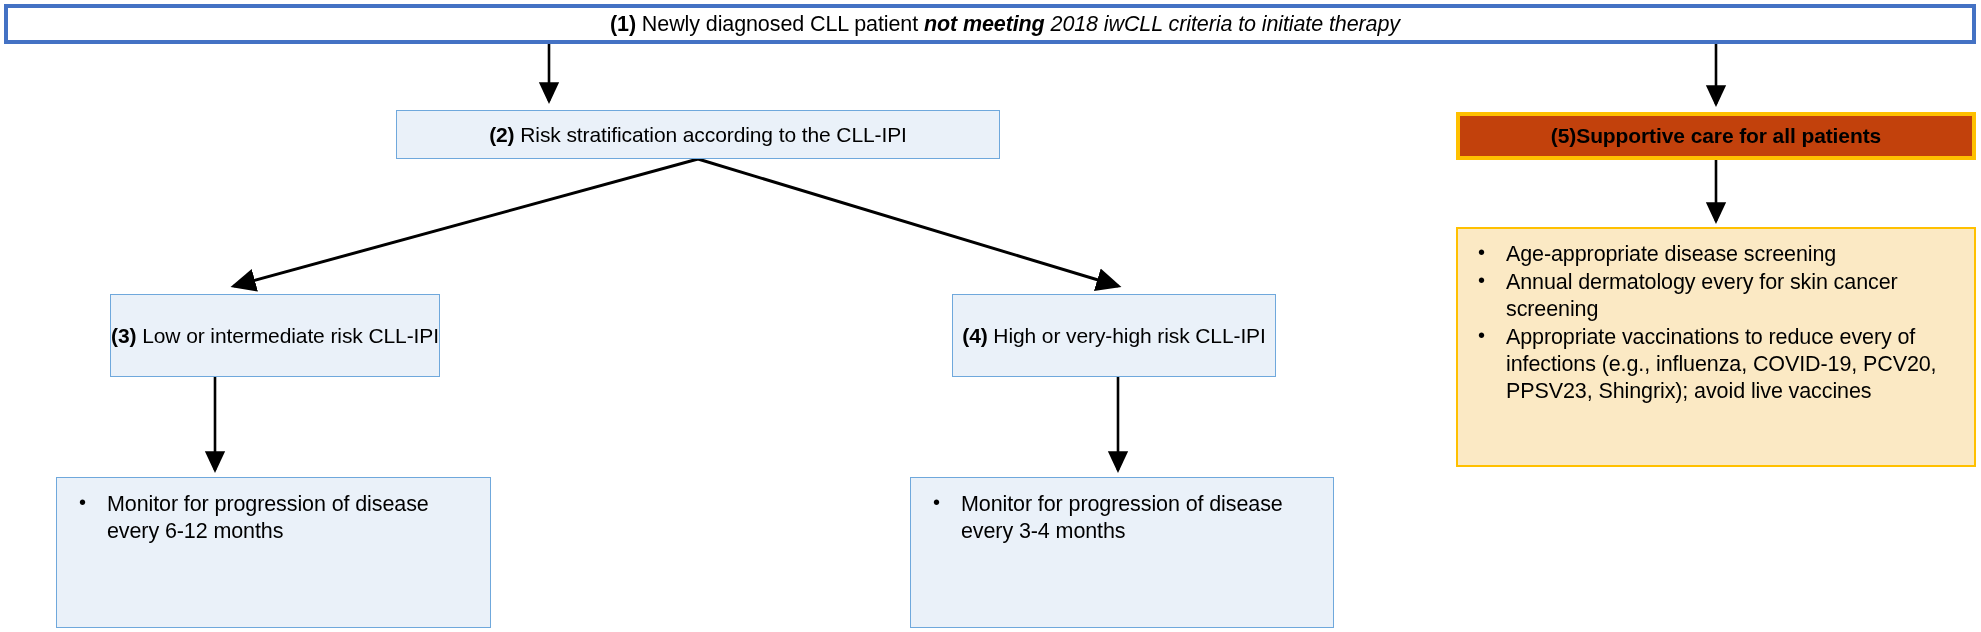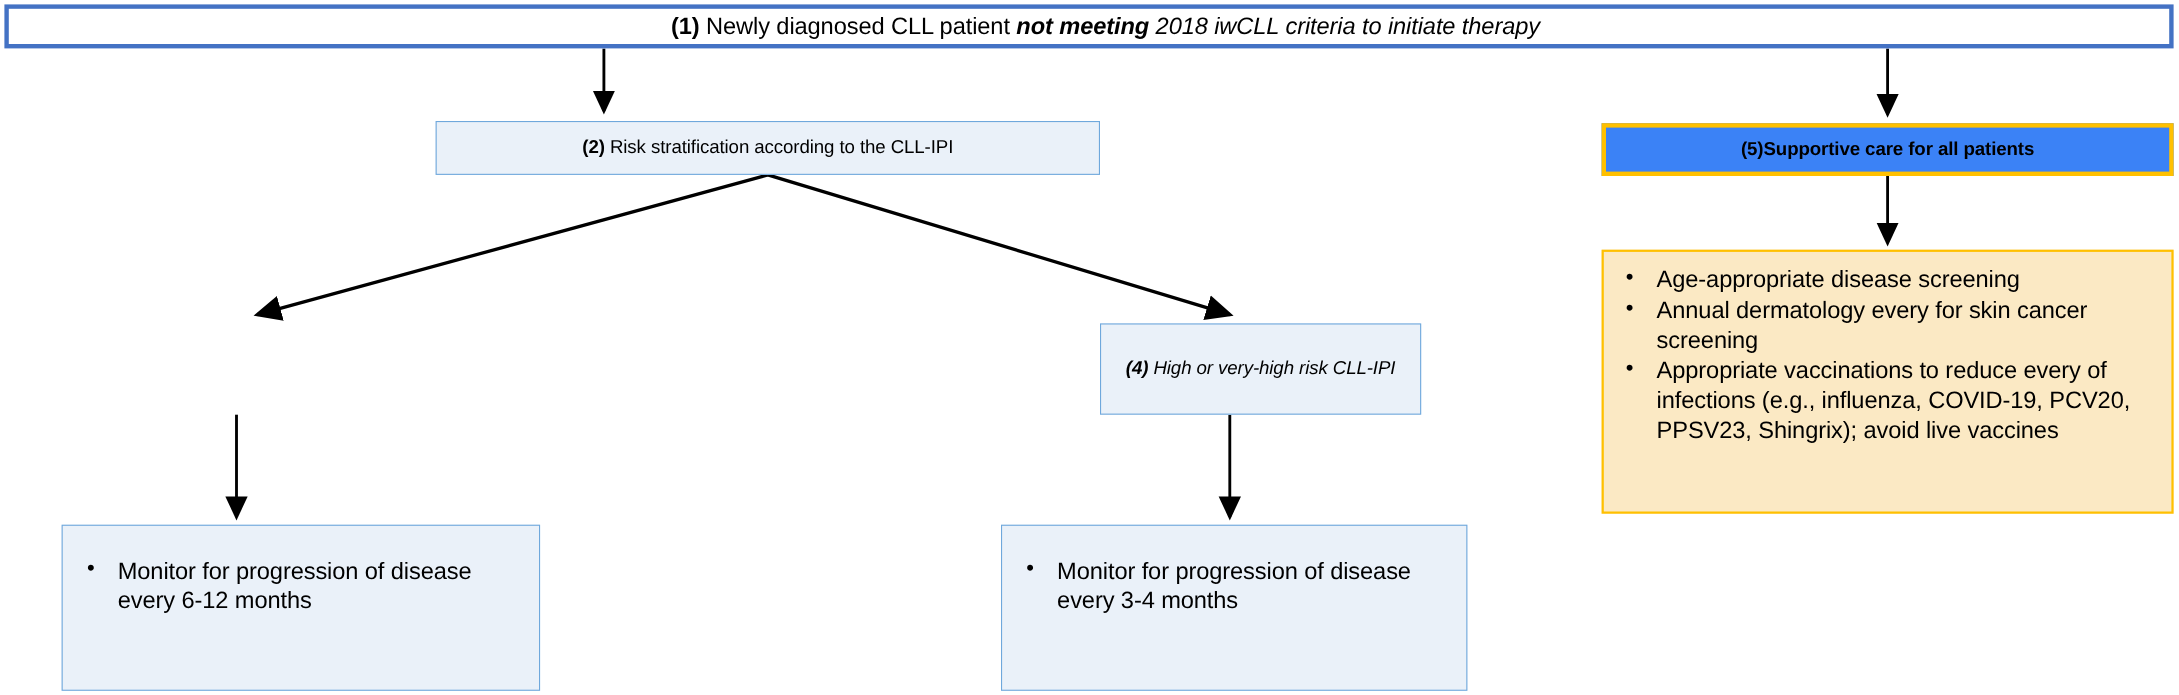--- a/index.html
+++ b/index.html
@@ -2,35 +2,35 @@
 <html><head>
 <meta charset="utf-8">
 <style>
   html,body{margin:0;padding:0;background:#ffffff;}
   body{width:1981px;height:632px;font-family:"Liberation Sans",sans-serif;color:#000;}
   #canvas{position:relative;width:1981px;height:632px;overflow:hidden;background:#fff;}
 
   .node{position:absolute;box-sizing:border-box;}
   .blue-box{background:#EAF1F9;border:1.5px solid #6FA8DC;}
   .top-box{background:#FFFFFF;border:4px solid #4472C4;padding-left:30px;}
-  .gold-head{background:#3b82f6;border:4px solid #FFC000;}
+  .gold-head{background:#c2410c;border:4px solid #FFC000;}
   .gold-box{background:#FBE9C4;border:2px solid #FFC000;}
 
   .ctr{display:flex;align-items:center;justify-content:center;text-align:center;width:100%;height:100%;}
-  .lbl{font-size:17px;line-height:1.22;letter-spacing:-0.1px;text-align:center;}
+  .lbl{font-size:21px;line-height:1.22;letter-spacing:-0.1px;text-align:center;}
   .lbl-top{font-size:21.5px;letter-spacing:-0.1px;}
   .b{font-weight:bold;}
   .bi{font-weight:bold;font-style:italic;}
   .i{font-style:italic;}
 
   ul.bl{margin:0;padding:0;list-style:none;}
   ul.bl li{position:relative;padding-left:34px;font-size:21.5px;line-height:1.26;margin:0 0 1px 0;letter-spacing:-0.1px;}
   ul.bl li:before{content:"\2022";position:absolute;left:6px;top:-1px;font-size:20px;}
 
-  .pad-bl{padding:28px 10px 0 16px;}
+  .pad-bl{padding:13px 10px 0 16px;}
   .pad-gold{padding:12px 8px 0 14px;}
 
   svg.arrows{position:absolute;left:0;top:0;width:1981px;height:632px;pointer-events:none;}
 </style>
 </head>
 <body>
 
 <div id="canvas">
 
   <svg class="arrows" viewBox="0 0 1981 632">
@@ -60,22 +60,27 @@
       <span class="lbl-top"><span class="b">(1)</span><span> Newly diagnosed CLL patient </span><span class="bi">not meeting</span><span class="i"> 2018 iwCLL criteria to initiate therapy</span></span>
     </div>
   </div>
 
   <div class="node blue-box" style="left:396px;top:110px;width:604px;height:49px;">
     <div class="ctr">
       <span class="lbl"><span class="b">(2)</span><span> Risk stratification according to the CLL-IPI</span></span>
     </div>
   </div>
 
+  <div class="node blue-box" style="left:110px;top:294px;width:330px;height:83px;">
+    <div class="ctr">
+      <span class="lbl"><span class="b">(3)</span><span> Low or intermediate risk CLL-IPI</span></span>
+    </div>
+  </div>
 
-  <div class="node blue-box" style="left:1000px;top:294px;width:292px;height:83px;font-style:italic;">
+  <div class="node blue-box" style="left:952px;top:294px;width:324px;height:83px;">
     <div class="ctr">
       <span class="lbl"><span class="b">(4)</span><span> High or very-high risk CLL-IPI</span></span>
     </div>
   </div>
 
   <div class="node blue-box pad-bl" style="left:56px;top:477px;width:435px;height:151px;">
     <ul class="bl">
       <li>Monitor for progression of disease every 6-12 months</li>
     </ul>
   </div>

